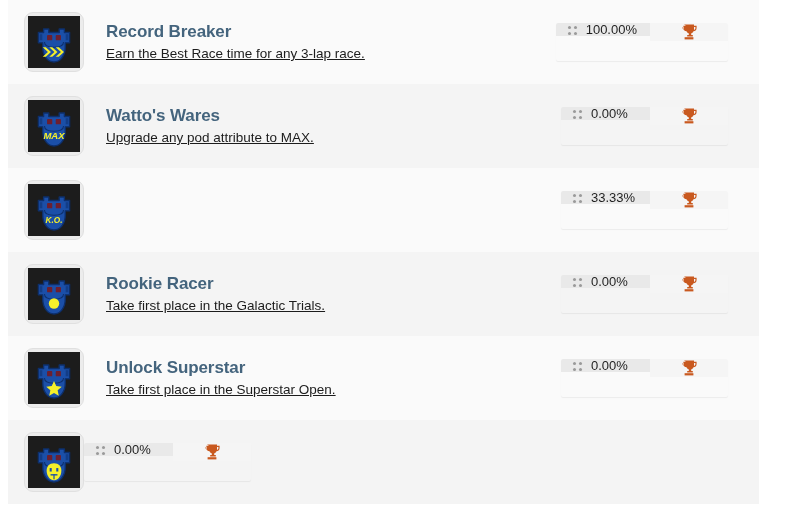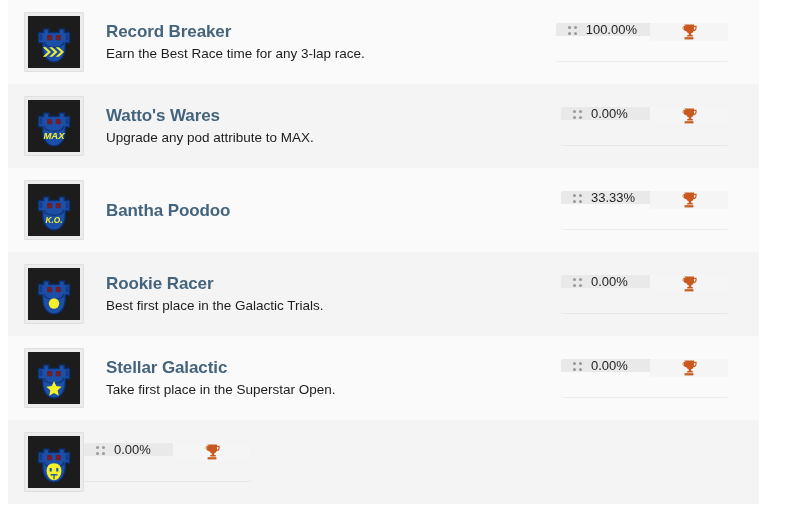--- a/index.html
+++ b/index.html
@@ -34,21 +34,21 @@
   
   .badge-frame {
     margin-left: 16px;
     width: 60px;
     height: 60px;
     box-sizing: border-box;
     background: #ececec;
     border: 1px solid #e0e0e0;
     padding: 3px;
     flex: 0 0 auto;
-    border-radius: 1px;
+    border-radius: 9px;
   }
   .badge-art {
     width: 100%;
     height: 100%;
     background: #1c1c1c;
     position: relative;
     overflow: hidden;
     display: block;
   }
   .badge-art svg { display: block; width: 100%; height: 100%; }
@@ -66,20 +66,21 @@
     line-height: 21px;
     letter-spacing: -0.1px;
     white-space: nowrap;
   }
   .ach-desc {
     font-size: 13.5px;
     color: #1c1c1c;
     line-height: 19px;
     margin-top: 2px;
     white-space: nowrap;
+    text-decoration: underline;
   }
 
   
   .progress-group {
     flex: 0 0 auto;
     display: flex;
     align-items: flex-start;
     height: 38px;
     margin-right: 31px;
     border-radius: 2px;
@@ -222,21 +223,20 @@
     <path d="M19 30 C19 34 23 36 30 36 C37 36 41 34 41 30" fill="none" stroke="#0d2f6b" stroke-width="1.2"></path>
     <rect x="22" y="22" width="6" height="6" rx="1" fill="#6d1f2f"></rect>
     <rect x="32" y="22" width="6" height="6" rx="1" fill="#6d1f2f"></rect>
     <rect x="13.5" y="21" width="3" height="7" fill="#0d2f6b" opacity="0.55"></rect>
     <rect x="43.5" y="21" width="3" height="7" fill="#0d2f6b" opacity="0.55"></rect>
     <text x="30" y="45" text-anchor="middle" font-family="Liberation Sans, sans-serif" font-size="9.5" font-weight="bold" font-style="italic" fill="#f5f02a">K.O.</text>
   </svg>
         </span>
     </div>
     <div class="ach-text">
-      <div class="ach-title">Bantha Poodoo</div>
     </div>
     <div class="progress-group">
       <div class="progress-pct">
         <span class="grip-icon">
             <i></i>
             <i></i>
             <i></i>
             <i></i>
           </span>
         <span class="pct-label">33.33%</span>
@@ -262,21 +262,21 @@
     <rect x="22" y="22" width="6" height="6" rx="1" fill="#6d1f2f"></rect>
     <rect x="32" y="22" width="6" height="6" rx="1" fill="#6d1f2f"></rect>
     <rect x="13.5" y="21" width="3" height="7" fill="#0d2f6b" opacity="0.55"></rect>
     <rect x="43.5" y="21" width="3" height="7" fill="#0d2f6b" opacity="0.55"></rect>
     <circle cx="30" cy="41" r="6" fill="#f5f02a"></circle>
   </svg>
         </span>
     </div>
     <div class="ach-text">
       <div class="ach-title">Rookie Racer</div>
-      <div class="ach-desc">Best first place in the Galactic Trials.</div>
+      <div class="ach-desc">Take first place in the Galactic Trials.</div>
     </div>
     <div class="progress-group">
       <div class="progress-pct">
         <span class="grip-icon">
             <i></i>
             <i></i>
             <i></i>
             <i></i>
           </span>
         <span class="pct-label">0.00%</span>
@@ -301,21 +301,21 @@
     <path d="M19 30 C19 34 23 36 30 36 C37 36 41 34 41 30" fill="none" stroke="#0d2f6b" stroke-width="1.2"></path>
     <rect x="22" y="22" width="6" height="6" rx="1" fill="#6d1f2f"></rect>
     <rect x="32" y="22" width="6" height="6" rx="1" fill="#6d1f2f"></rect>
     <rect x="13.5" y="21" width="3" height="7" fill="#0d2f6b" opacity="0.55"></rect>
     <rect x="43.5" y="21" width="3" height="7" fill="#0d2f6b" opacity="0.55"></rect>
     <path d="M30 33.5 L32.6 39.3 L38.9 40 L34.2 44.2 L35.5 50.4 L30 47.2 L24.5 50.4 L25.8 44.2 L21.1 40 L27.4 39.3 Z" fill="#f5f02a"></path>
   </svg>
         </span>
     </div>
     <div class="ach-text">
-      <div class="ach-title">Stellar Galactic</div>
+      <div class="ach-title">Unlock Superstar</div>
       <div class="ach-desc">Take first place in the Superstar Open.</div>
     </div>
     <div class="progress-group">
       <div class="progress-pct">
         <span class="grip-icon">
             <i></i>
             <i></i>
             <i></i>
             <i></i>
           </span>

